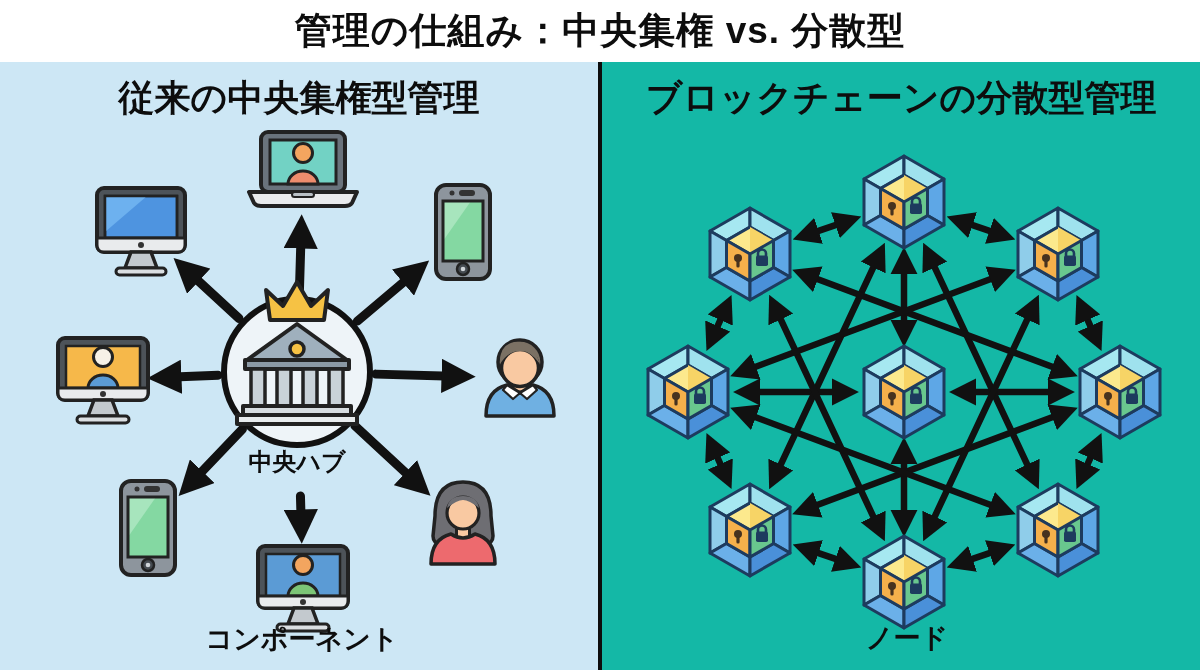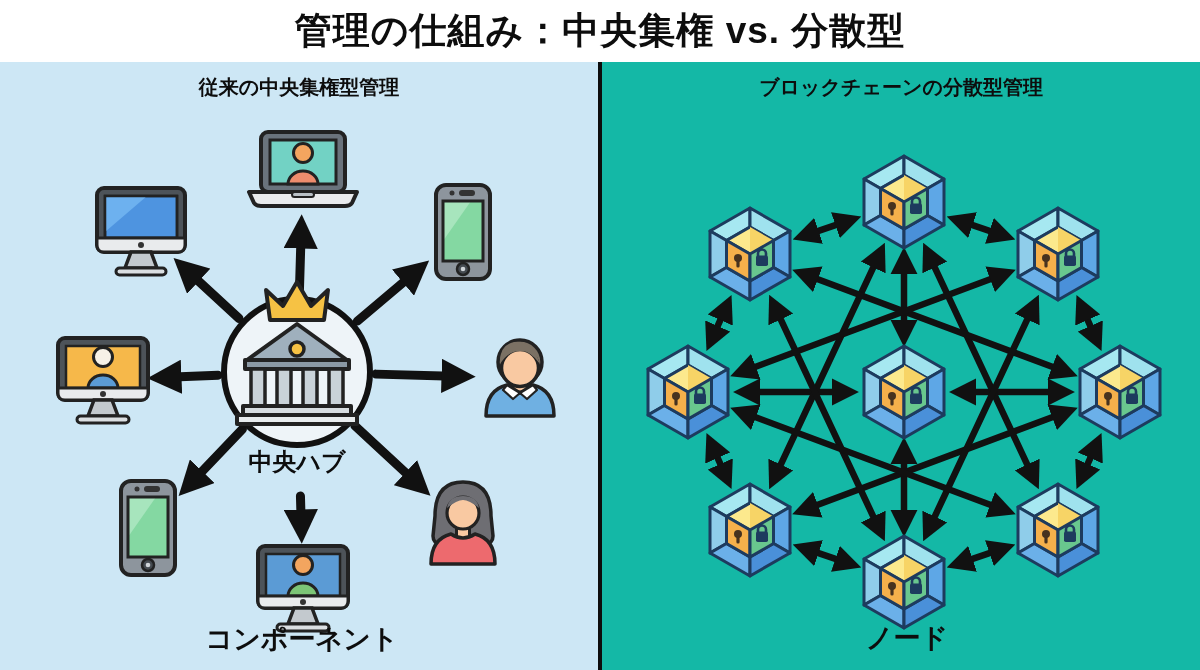--- a/index.html
+++ b/index.html
@@ -14,21 +14,21 @@
   .title-bar h1{
     margin:0;font-size:37px;font-weight:800;color:#0d0d0d;letter-spacing:1px;
   }
   .panels{display:flex;height:608px;width:1200px;}
   .panel{position:relative;width:598px;height:608px;}
   .panel.left{background:#cde7f5;}
   .panel.right{background:#14b8a6;}
   .divider{width:4px;height:608px;background:#0d0d0d;}
   .panel h2{
     position:absolute;top:12px;left:0;width:100%;margin:0;text-align:center;
-    font-size:20px;font-weight:800;color:#0d0d0d;z-index:2;
+    font-size:36px;font-weight:800;color:#0d0d0d;z-index:2;
   }
   .panel svg{display:block;width:598px;height:608px;}
   .spoke{stroke:#111111;stroke-width:9;stroke-linecap:round;}
   .mesh{stroke:#111111;stroke-width:6.5;stroke-linecap:round;}
   .svg-caption{
     font-family:"Liberation Sans","DejaVu Sans",sans-serif;
     font-size:27px;font-weight:800;fill:#0d0d0d;text-anchor:middle;
   }
   .svg-sublabel{
     font-family:"Liberation Sans","DejaVu Sans",sans-serif;

